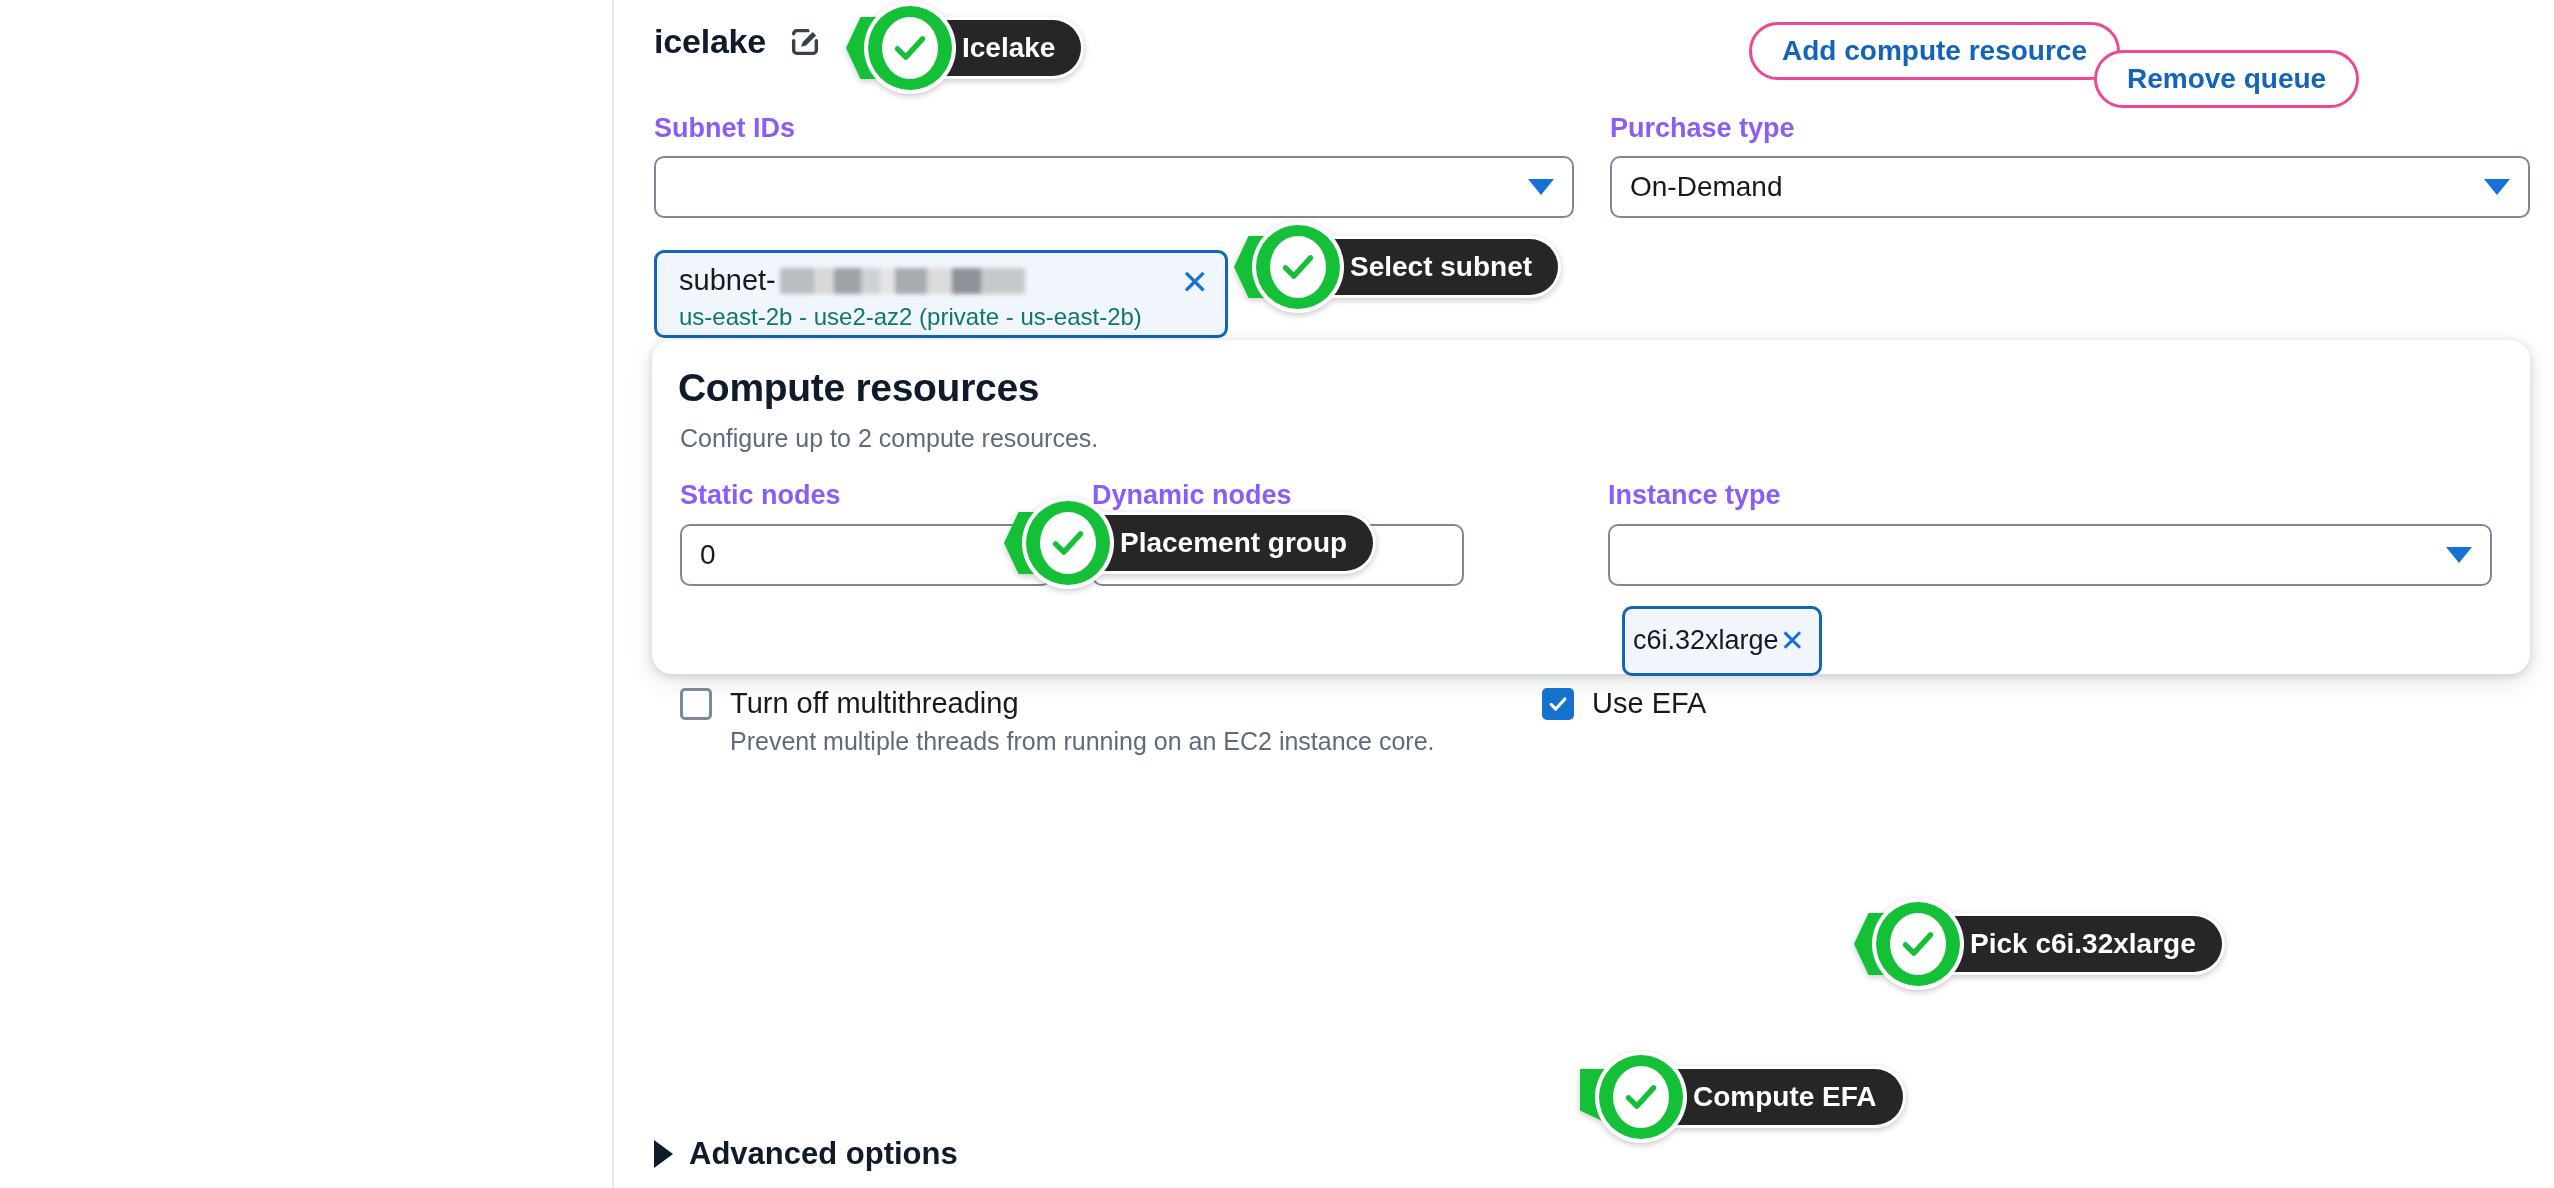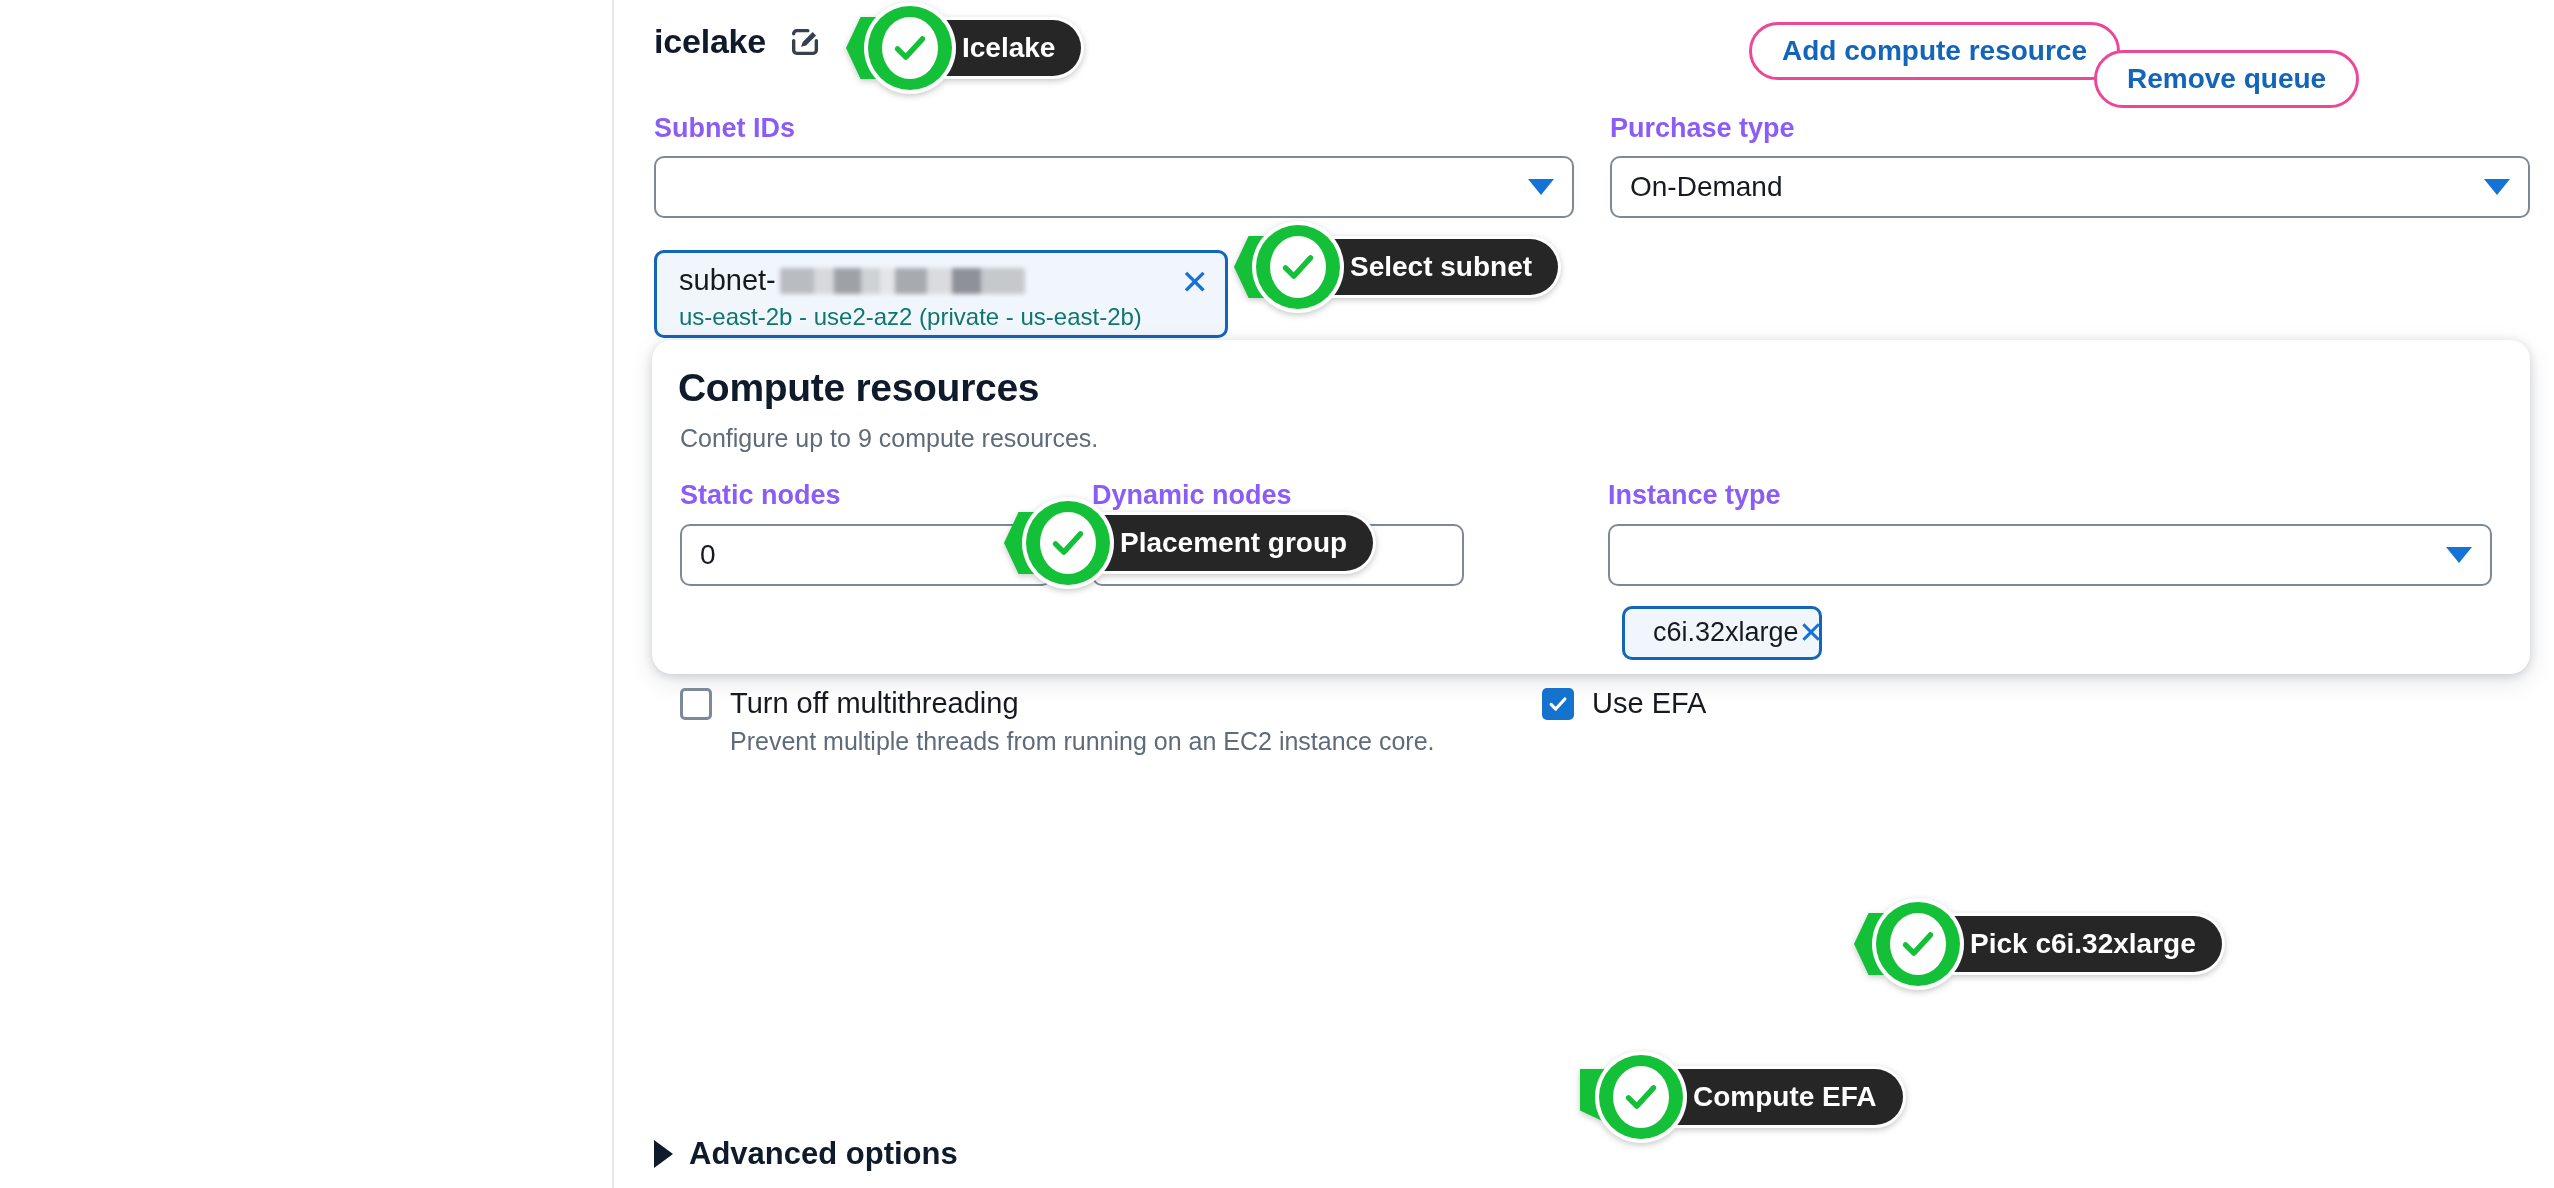--- a/index.html
+++ b/index.html
@@ -231,35 +231,35 @@
     <span class="cb checked">
       <svg width="22" height="22" viewBox="0 0 24 24">
           <path d="M4.5 12.5l5 5 10-11" stroke="#ffffff" stroke-width="3.4" fill="none" stroke-linecap="round" stroke-linejoin="round"></path>
         </svg>
     </span>
     <span class="cb-label">Use placement group</span>
   </div>
 
   <div id="compute-card">
     <div id="compute-title">Compute resources</div>
-    <div id="compute-subtitle" class="sub-text">Configure up to 9 compute resources.</div>
+    <div id="compute-subtitle" class="sub-text">Configure up to 2 compute resources.</div>
 
     <div class="field-label" style="position:absolute;left:28px;top:140px;">Static nodes</div>
     <div class="num-input" style="left:28px;top:184px;">0</div>
 
     <div class="field-label" style="position:absolute;left:440px;top:140px;">Dynamic nodes</div>
     <div class="num-input" style="left:440px;top:184px;">4</div>
 
     <div class="field-label" style="position:absolute;left:956px;top:140px;">Instance type</div>
     <div class="aws-select" style="left:956px;top:184px;width:884px;">
       <span class="sel-value"></span>
       <span class="caret-down"></span>
     </div>
 
-    <div class="token-box" style="left:970px;top:266px;width:200px;height:54px;align-items:center;padding:0 14px 0 28px;">
+    <div class="token-box" style="left:970px;top:266px;width:200px;height:70px;align-items:center;padding:0 14px 0 8px;">
       <span class="token-main" style="flex:1;font-size:27px;">c6i.32xlarge</span>
       <span class="token-x" style="font-size:30px;">✕</span>
     </div>
 
     <div class="cb-row" style="left:28px;top:345px;">
       <span class="cb unchecked">
         
       </span>
       <span>
         <span class="cb-label" style="display:block;margin-left:18px;">Turn off multithreading</span>

